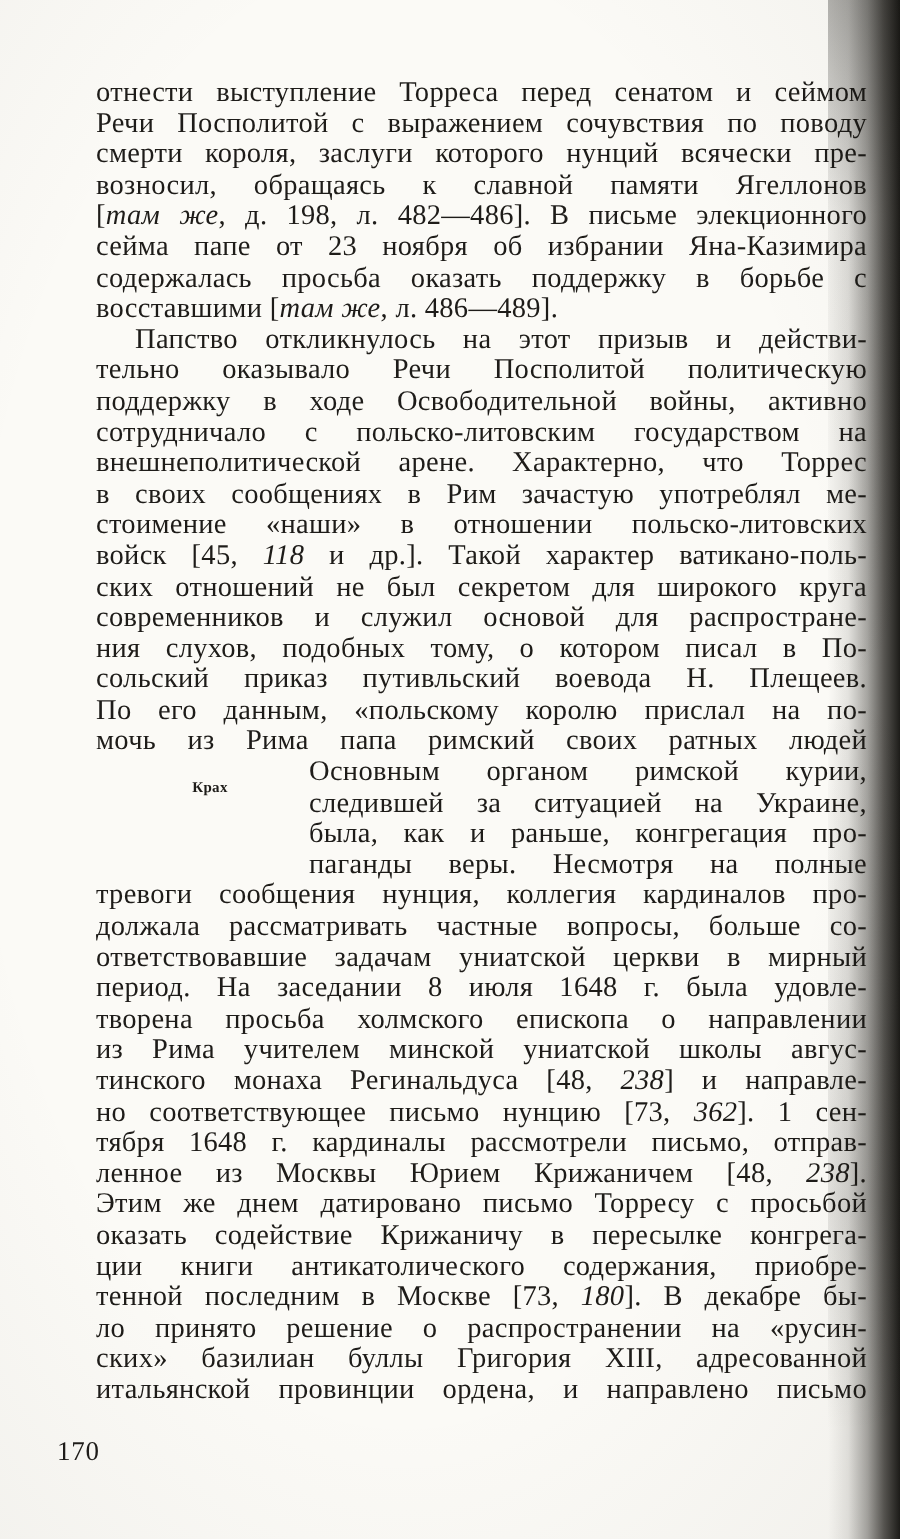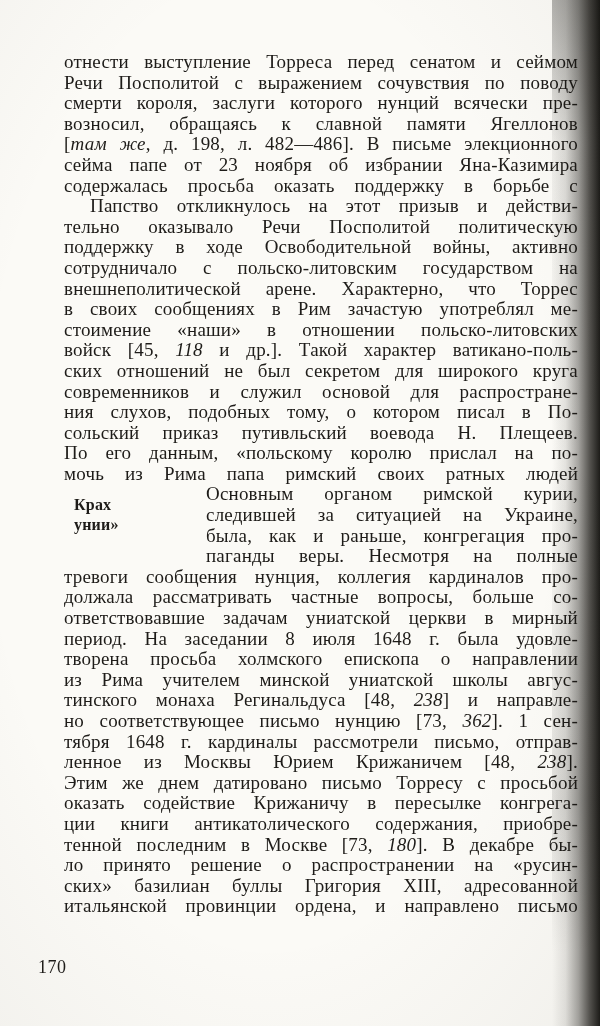--- a/index.html
+++ b/index.html
@@ -44,22 +44,23 @@
   .para-indent-first .line:first-child { text-indent: 26px; }
 
   .section-wrap { position: relative; }
   .wrapped-lines { margin-left: 142px; }
 
   .margin-note {
     position: absolute;
     left: 10px;
     top: 11px;
     width: 132px;
+    text-align: center;
     font-weight: bold;
-    font-size: 16px;
+    font-size: 10px;
     line-height: 19.5px;
     color: var(--ink, #1e1c19);
   }
 
   .page-number {
     position: absolute;
     left: 38px;
     top: 957px;
     font-size: 18px;
     letter-spacing: 0.5px;
@@ -104,20 +105,21 @@
   <div class="text-block">
 
     <div class="paragraph">
         <div class="line">отнести выступление Торреса перед сенатом и сеймом</div>
         <div class="line">Речи Посполитой с выражением сочувствия по поводу</div>
         <div class="line">смерти короля, заслуги которого нунций всячески пре-</div>
         <div class="line">возносил, обращаясь к славной памяти Ягеллонов</div>
         <div class="line">[<i>там же</i>, д. 198, л. 482—486]. В письме элекционного</div>
         <div class="line">сейма папе от 23 ноября об избрании Яна-Казимира</div>
         <div class="line">содержалась просьба оказать поддержку в борьбе с</div>
+        <div class="line last-left">восставшими [<i>там же</i>, л. 486—489].</div>
       </div>
 
     <div class="paragraph para-indent-first">
         <div class="line">Папство откликнулось на этот призыв и действи-</div>
         <div class="line">тельно оказывало Речи Посполитой политическую</div>
         <div class="line">поддержку в ходе Освободительной войны, активно</div>
         <div class="line">сотрудничало с польско-литовским государством на</div>
         <div class="line">внешнеполитической арене. Характерно, что Торрес</div>
         <div class="line">в своих сообщениях в Рим зачастую употреблял ме-</div>
         <div class="line">стоимение «наши» в отношении польско-литовских</div>
@@ -126,21 +128,20 @@
         <div class="line">современников и служил основой для распростране-</div>
         <div class="line">ния слухов, подобных тому, о котором писал в По-</div>
         <div class="line">сольский приказ путивльский воевода Н. Плещеев.</div>
         <div class="line">По его данным, «польскому королю прислал на по-</div>
         <div class="line">мочь из Рима папа римский своих ратных людей</div>
       </div>
 
     <div class="section-wrap">
       <div class="margin-note">
         <div class="note-line">Крах</div>
-        <div class="note-line">унии»</div>
       </div>
       <div class="wrapped-lines">
           <div class="line">Основным органом римской курии,</div>
           <div class="line">следившей за ситуацией на Украине,</div>
           <div class="line">была, как и раньше, конгрегация про-</div>
           <div class="line">паганды веры. Несмотря на полные</div>
         </div>
     </div>
 
     <div class="paragraph">

